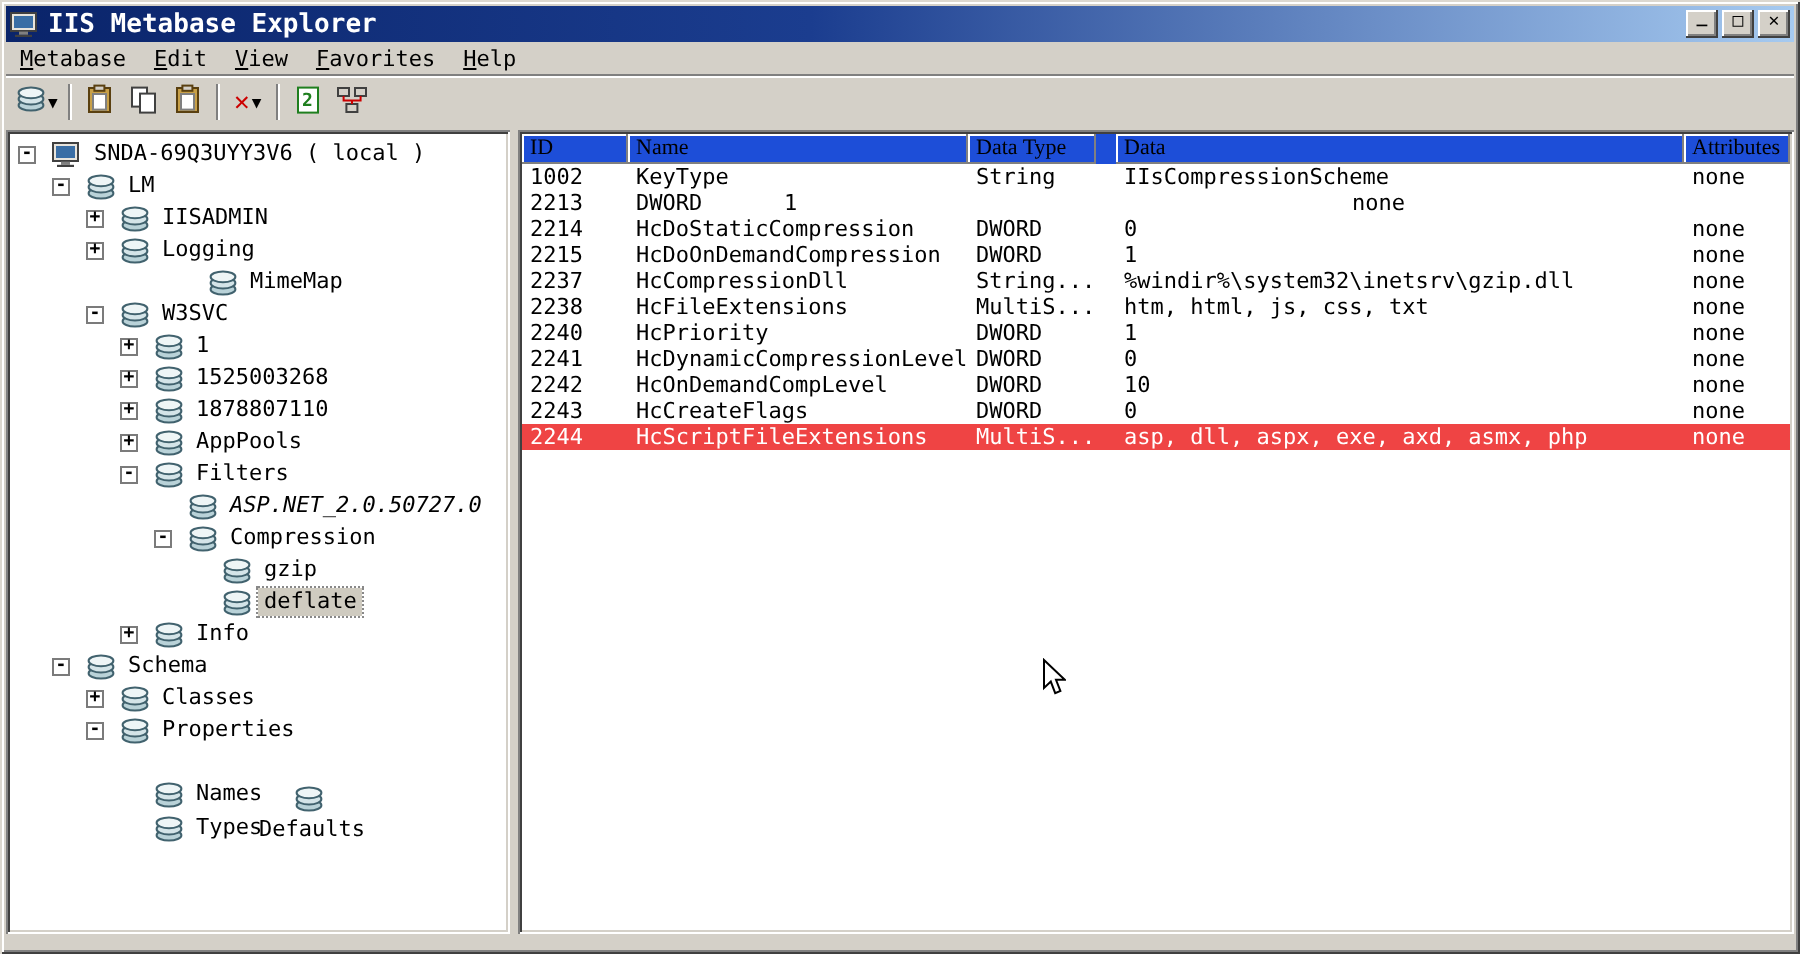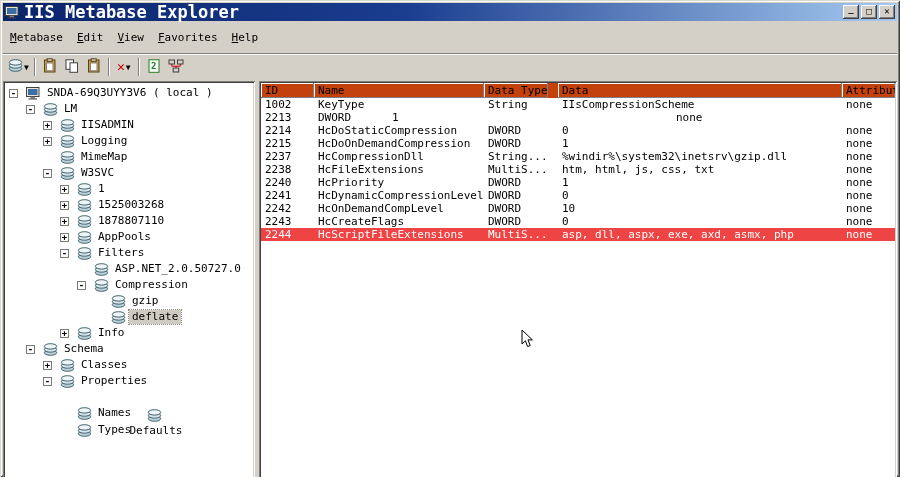--- a/index.html
+++ b/index.html
@@ -11,30 +11,30 @@
     box-shadow: inset 1px 1px 0 #dcd8d0, inset -1px -1px 0 #404040,
                 inset 2px 2px 0 #fff,    inset -2px -2px 0 #808080;
     padding:3px;
   }
 
   
   .titlebar { height:18px; display:flex; align-items:center; gap:3px;
     background:linear-gradient(to right,#0a246a 0%,#1b3d8f 45%,#a6caf0 100%);
     padding:0 2px; }
   .title-icon { width:16px; height:14px; display:flex; align-items:center; }
-  .title-text { flex:1; color:#fff; font-weight:bold; font-size:17px; white-space:nowrap; overflow:hidden; }
+  .title-text { flex:1; color:#fff; font-weight:bold; font-size:13px; white-space:nowrap; overflow:hidden; }
   .win-btns { display:flex; gap:2px; }
   .win-btn { width:16px; height:14px; background:#d4d0c8; text-align:center;
     font:bold 9px/13px "DejaVu Sans Mono",monospace;
     box-shadow: inset -1px -1px 0 #404040, inset 1px 1px 0 #fff,
                 inset -2px -2px 0 #808080; cursor:default; }
   .win-btn.min { line-height:9px; }
 
   
-  .menubar { height:32px; display:flex; align-items:center; padding-left:1px; }
+  .menubar { height:16px; display:flex; align-items:center; padding-left:1px; }
   .menu-item { padding:3px 8px 3px 6px; white-space:nowrap; }
   .menu-item u { text-decoration:underline; }
 
   
   .toolbar { height:27px; display:flex; align-items:center; padding:1px 3px;
     border-top:1px solid #808080; box-shadow: inset 0 1px 0 #fff; }
   .tool-btn { height:22px; min-width:22px; display:flex; align-items:center;
     justify-content:center; padding:0 2px; }
   .tool-btn .dd { font-size:8px; margin-left:1px; }
   .tool-sep { width:2px; height:18px; margin:0 3px;
@@ -52,21 +52,21 @@
   
   .tree-row { height:16px; display:flex; align-items:center; white-space:nowrap; }
   .expand-slot { width:17px; flex:0 0 17px; display:flex; align-items:center; }
   .expand-box { width:9px; height:9px; border:1px solid #7b7b7b; background:#fff;
     font:bold 9px/7px "DejaVu Sans Mono",monospace; text-align:center; }
   .tree-icon { width:18px; flex:0 0 18px; display:flex; align-items:center; }
   .tree-label { padding:0 3px; line-height:14px; }
   .tree-label.sel { background:#cfcbc0; outline:1px dotted #888; }
 
   
-  .lv-header { display:flex; height:15px; background:#c2410c; flex:0 0 15px; }
+  .lv-header { display:flex; height:15px; background:#1d4ed8; flex:0 0 15px;font-family:Liberation Serif, serif; }
   .lv-hcell { box-shadow: inset -1px -1px 0 #808080, inset 1px 1px 0 #fff;
     padding:1px 4px; white-space:nowrap; overflow:hidden; }
   .lv-body { flex:1; overflow:hidden; }
   .lv-row { display:flex; height:13px; line-height:13px; white-space:nowrap; }
   .lv-row.selected { background:#ef4444; color:#fff; }
   .lv-cell { padding:0 4px; overflow:hidden; }
   .c0 { width:53px;  flex:0 0 53px; }
   .c1 { width:170px; flex:0 0 170px; }
   .c2 { width:64px;  flex:0 0 64px; }
   .c3 { width:284px; flex:0 0 284px;margin-left:10px; }
@@ -205,32 +205,32 @@
           </span>
           <span class="tree-icon">
             <svg width="15" height="13" viewBox="0 0 15 13">
               <ellipse cx="7.5" cy="9.6" rx="6.2" ry="2.7" fill="#b9d2d8" stroke="#41626e"></ellipse>
               <ellipse cx="7.5" cy="6.5" rx="6.2" ry="2.7" fill="#d4e4e8" stroke="#41626e"></ellipse>
               <ellipse cx="7.5" cy="3.4" rx="6.2" ry="2.7" fill="#eef5f6" stroke="#41626e"></ellipse>
             </svg>
           </span>
           <span class="tree-label">Logging</span>
         </div>
+        <div class="tree-row" style="padding-left: 37px; margin-left: 44px;">
+          <span class="expand-slot"></span>
+          <span class="tree-icon">
+            <svg width="15" height="13" viewBox="0 0 15 13">
+              <ellipse cx="7.5" cy="9.6" rx="6.2" ry="2.7" fill="#b9d2d8" stroke="#41626e"></ellipse>
+              <ellipse cx="7.5" cy="6.5" rx="6.2" ry="2.7" fill="#d4e4e8" stroke="#41626e"></ellipse>
+              <ellipse cx="7.5" cy="3.4" rx="6.2" ry="2.7" fill="#eef5f6" stroke="#41626e"></ellipse>
+            </svg>
+          </span>
+          <span class="tree-label">MimeMap</span>
+        </div>
         <div class="tree-row" style="padding-left: 37px;">
-          <span class="expand-slot"></span>
-          <span class="tree-icon">
-            <svg width="15" height="13" viewBox="0 0 15 13">
-              <ellipse cx="7.5" cy="9.6" rx="6.2" ry="2.7" fill="#b9d2d8" stroke="#41626e"></ellipse>
-              <ellipse cx="7.5" cy="6.5" rx="6.2" ry="2.7" fill="#d4e4e8" stroke="#41626e"></ellipse>
-              <ellipse cx="7.5" cy="3.4" rx="6.2" ry="2.7" fill="#eef5f6" stroke="#41626e"></ellipse>
-            </svg>
-          </span>
-          <span class="tree-label">MimeMap</span>
-        </div>
-        <div class="tree-row" style="padding-left: 37px;">
           <span class="expand-slot">
             <span class="expand-box">-</span>
           </span>
           <span class="tree-icon">
             <svg width="15" height="13" viewBox="0 0 15 13">
               <ellipse cx="7.5" cy="9.6" rx="6.2" ry="2.7" fill="#b9d2d8" stroke="#41626e"></ellipse>
               <ellipse cx="7.5" cy="6.5" rx="6.2" ry="2.7" fill="#d4e4e8" stroke="#41626e"></ellipse>
               <ellipse cx="7.5" cy="3.4" rx="6.2" ry="2.7" fill="#eef5f6" stroke="#41626e"></ellipse>
             </svg>
           </span>
@@ -294,21 +294,21 @@
           </span>
           <span class="tree-icon">
             <svg width="15" height="13" viewBox="0 0 15 13">
               <ellipse cx="7.5" cy="9.6" rx="6.2" ry="2.7" fill="#b9d2d8" stroke="#41626e"></ellipse>
               <ellipse cx="7.5" cy="6.5" rx="6.2" ry="2.7" fill="#d4e4e8" stroke="#41626e"></ellipse>
               <ellipse cx="7.5" cy="3.4" rx="6.2" ry="2.7" fill="#eef5f6" stroke="#41626e"></ellipse>
             </svg>
           </span>
           <span class="tree-label">Filters</span>
         </div>
-        <div class="tree-row" style="padding-left: 71px;">
+        <div class="tree-row" style="padding-left: 71px; font-style: italic;">
           <span class="expand-slot"></span>
           <span class="tree-icon">
             <svg width="15" height="13" viewBox="0 0 15 13">
               <ellipse cx="7.5" cy="9.6" rx="6.2" ry="2.7" fill="#b9d2d8" stroke="#41626e"></ellipse>
               <ellipse cx="7.5" cy="6.5" rx="6.2" ry="2.7" fill="#d4e4e8" stroke="#41626e"></ellipse>
               <ellipse cx="7.5" cy="3.4" rx="6.2" ry="2.7" fill="#eef5f6" stroke="#41626e"></ellipse>
             </svg>
           </span>
           <span class="tree-label">ASP.NET_2.0.50727.0</span>
         </div>

